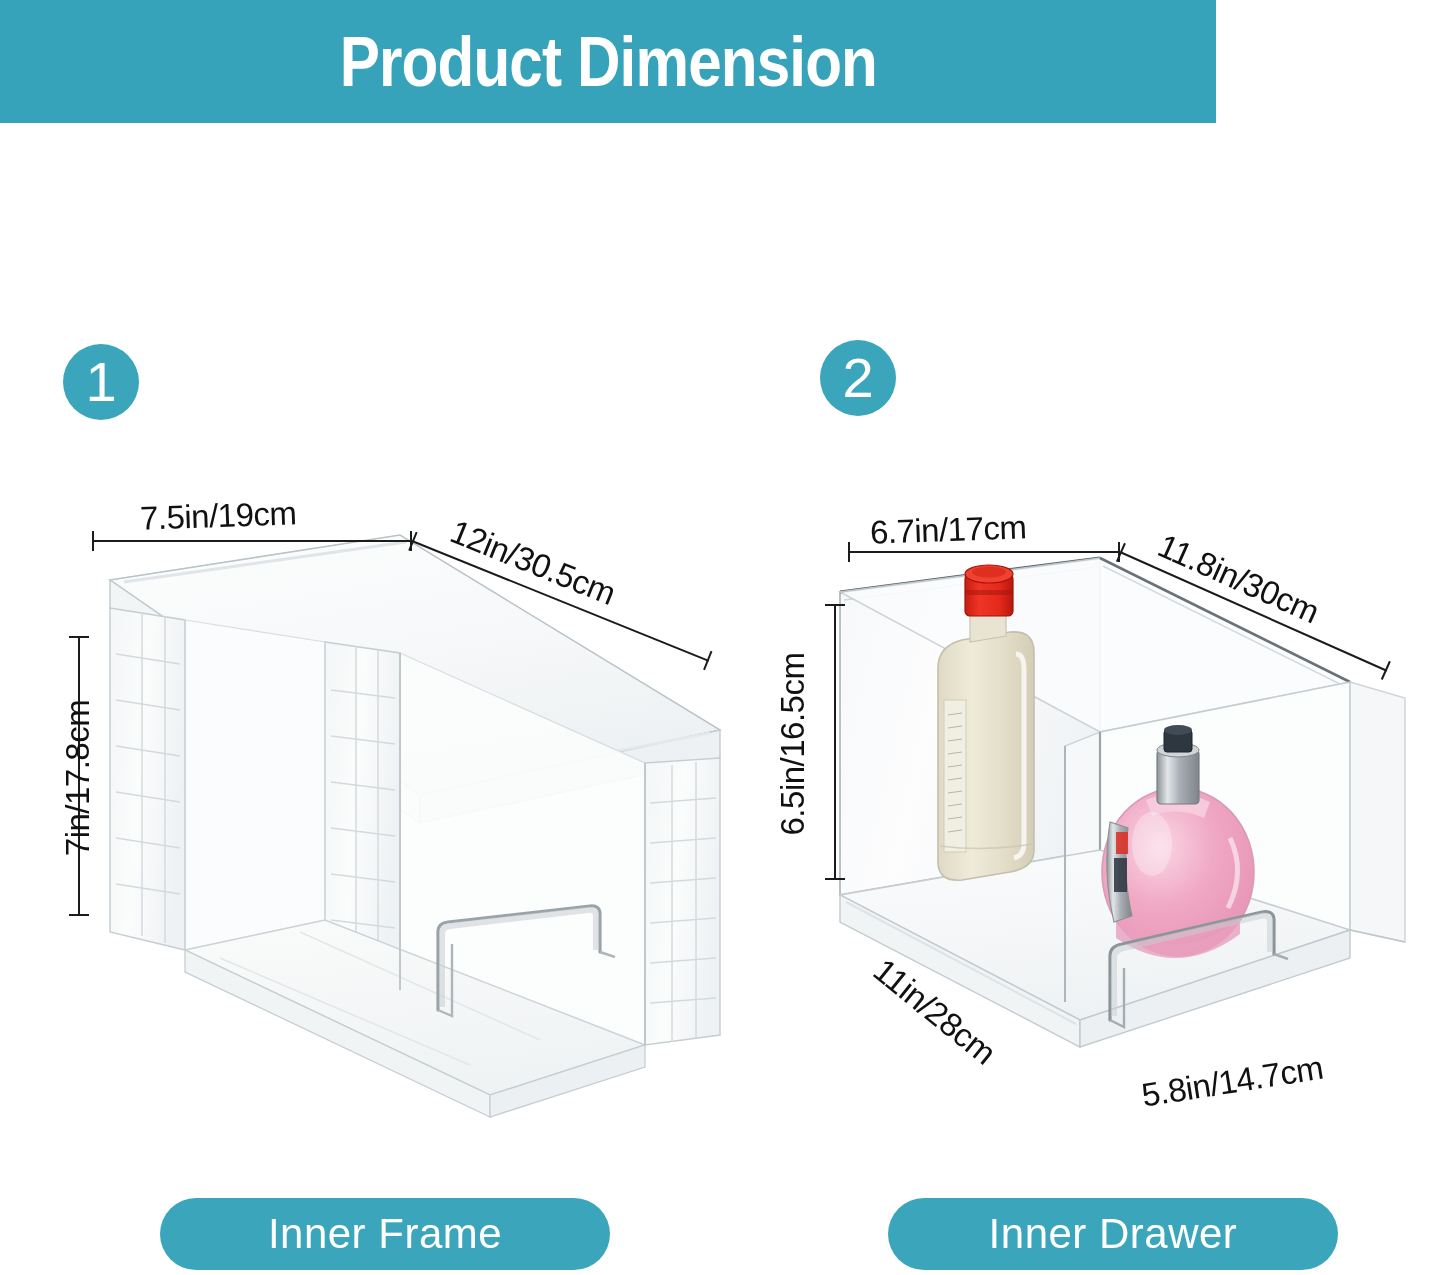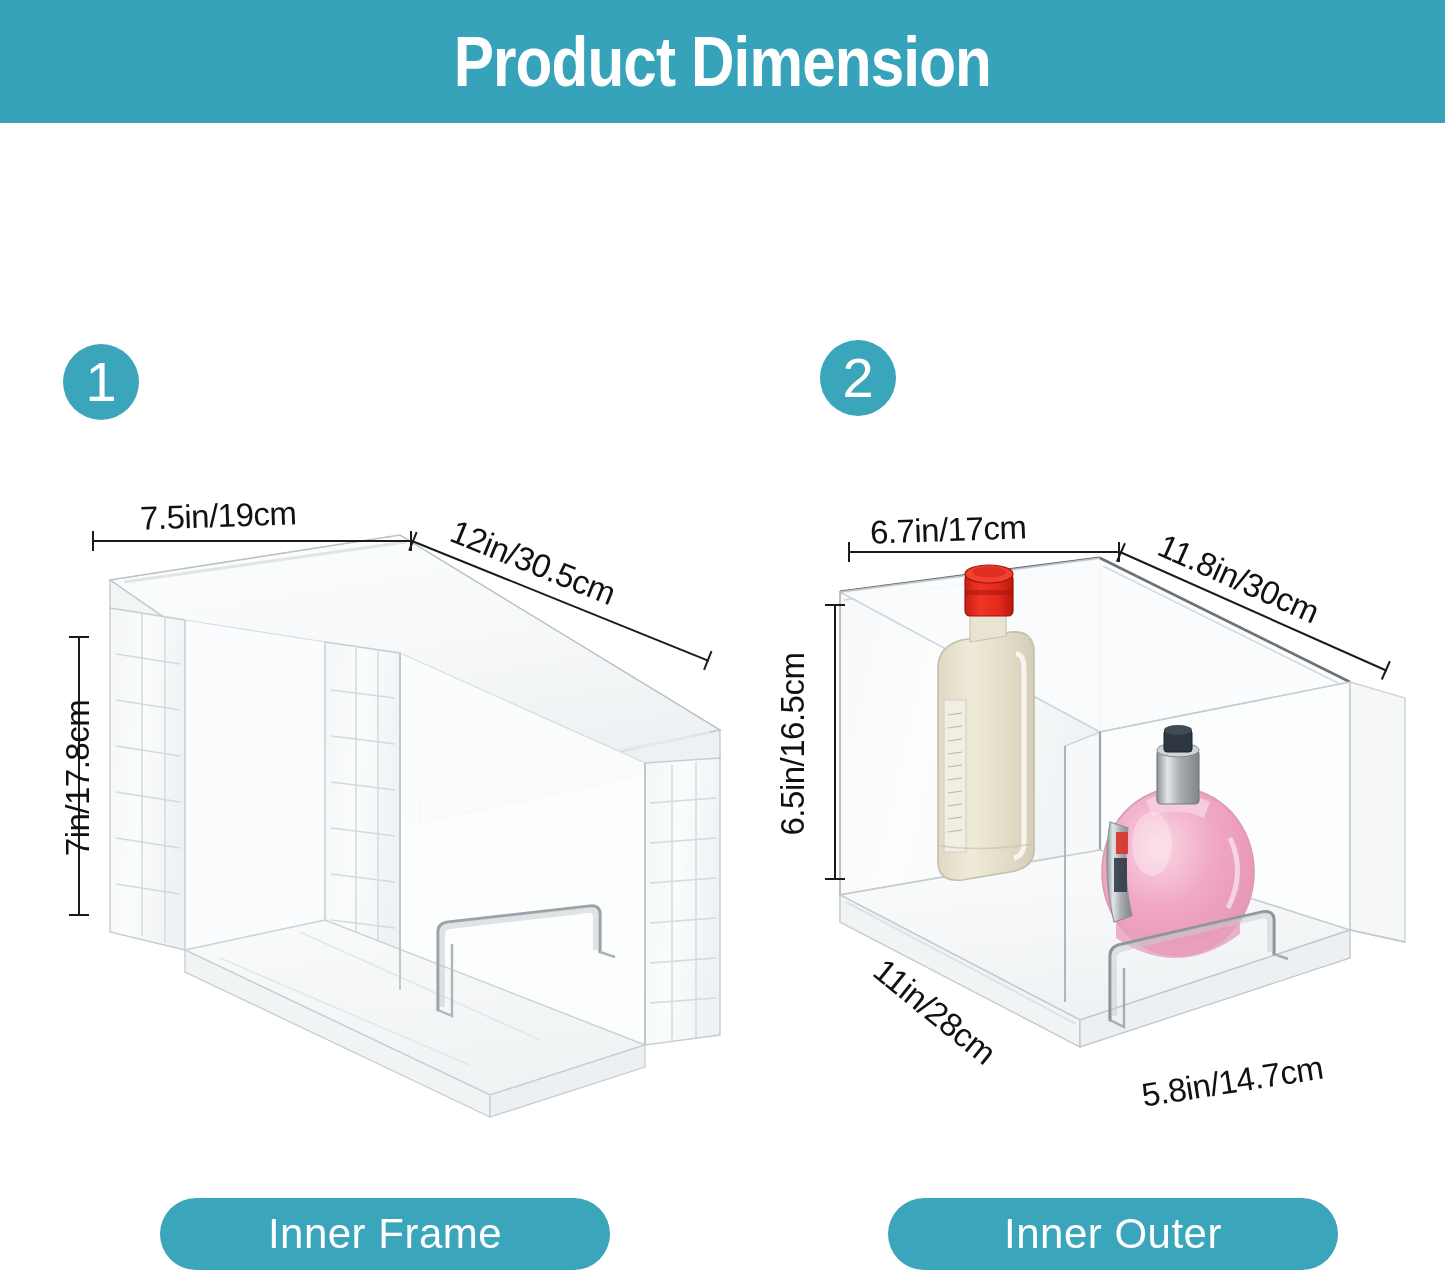--- a/index.html
+++ b/index.html
@@ -18,21 +18,21 @@
     height: 1275px;
     background: #ffffff;
     overflow: hidden;
   }
 
   
   .header-band {
     position: absolute;
     left: 0;
     top: 0;
-    width: 1445px;
+    width: 1216px;
     height: 123px;
     background: #36a3ba;
     display: flex;
     align-items: center;
     justify-content: center;
   }
   .header-title {
     color: #ffffff;
     font-size: 70px;
     line-height: 70px;
@@ -398,16 +398,16 @@
   <div class="dim" style="left:1160px; top:526px; transform: rotate(24deg); transform-origin: 0 50%;">11.8in/30cm</div>
 
   <div class="rule-v" style="left:834px; top:604px; height:276px;"></div>
   <div class="dim" style="left:655px; top:726px; width:276px; text-align:center; transform: rotate(-90deg);">6.5in/16.5cm</div>
 
   <div class="dim" style="left:878px; top:948px; transform: rotate(39deg); transform-origin: 0 50%; text-align:center;">11in/28cm</div>
 
   <div class="dim" style="left:1142px; top:1078px; transform: rotate(-9deg); transform-origin: 0 50%;">5.8in/14.7cm</div>
 
   <div class="pill pill-right">
-    <span>Inner Outer</span>
+    <span>Inner Drawer</span>
   </div>
 
 </div>
 
 </body></html>

